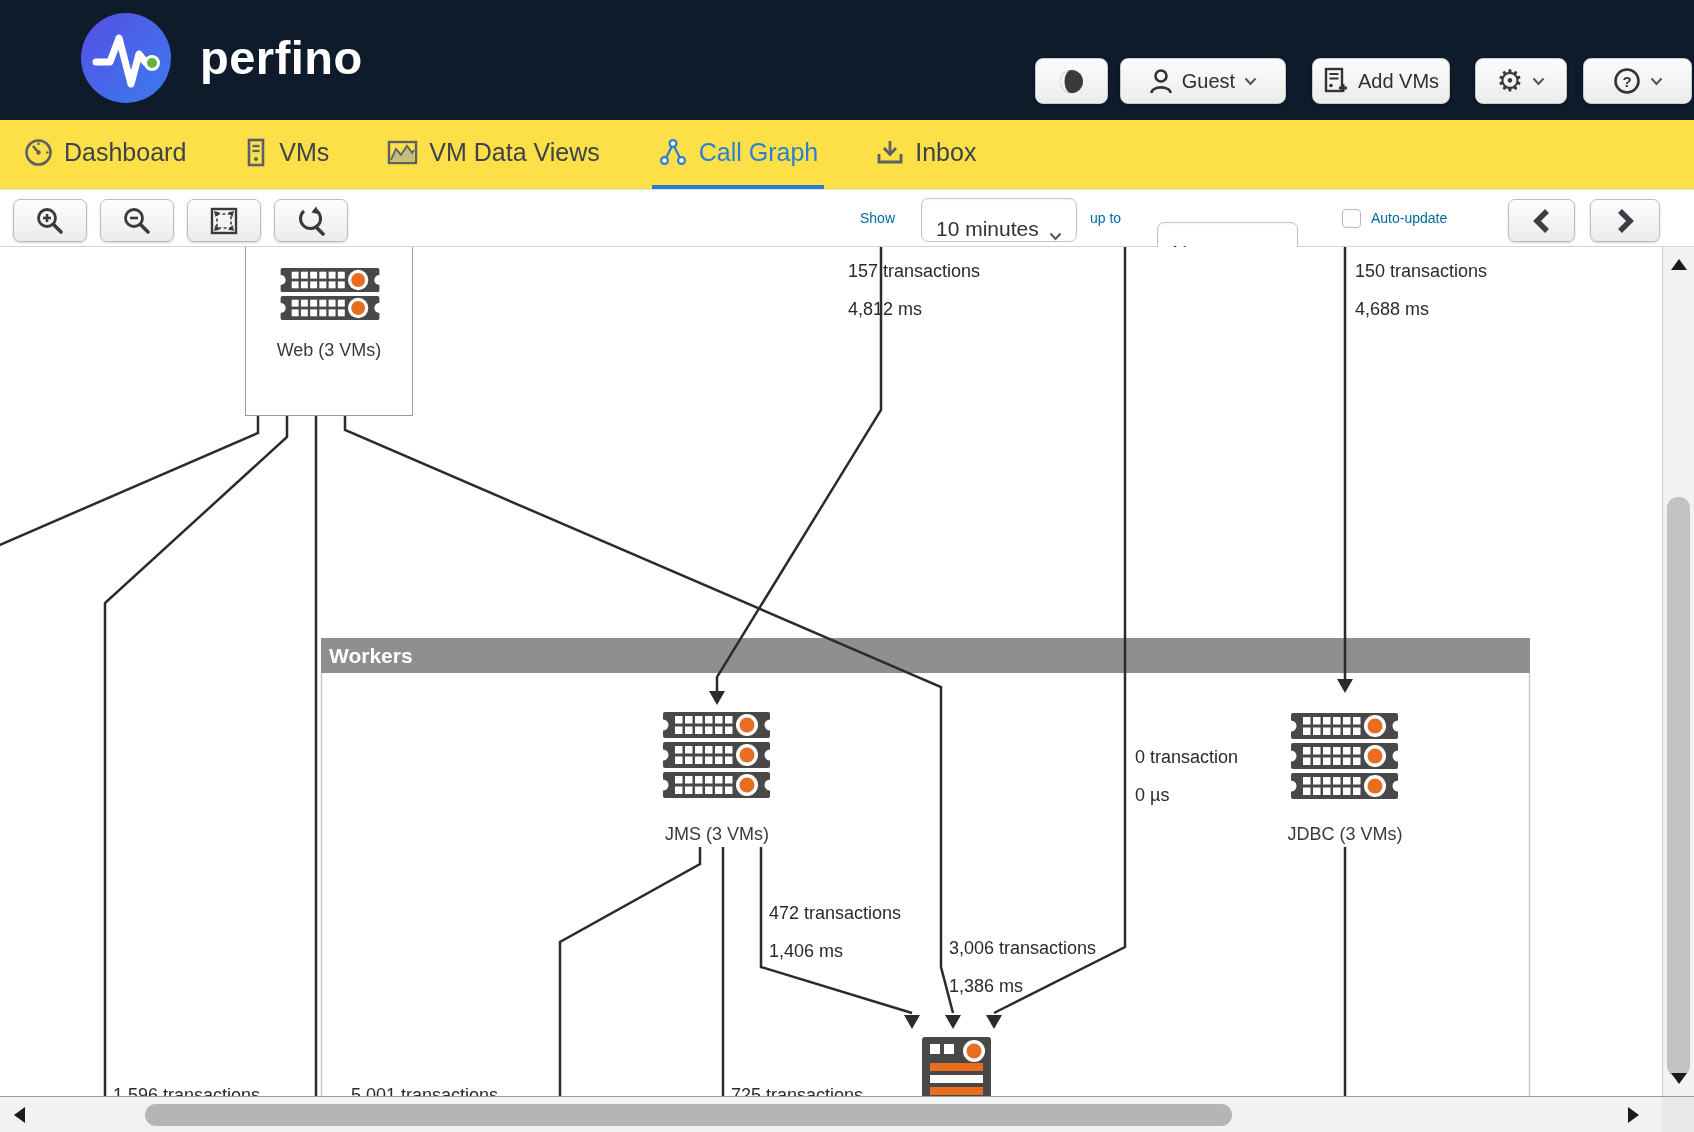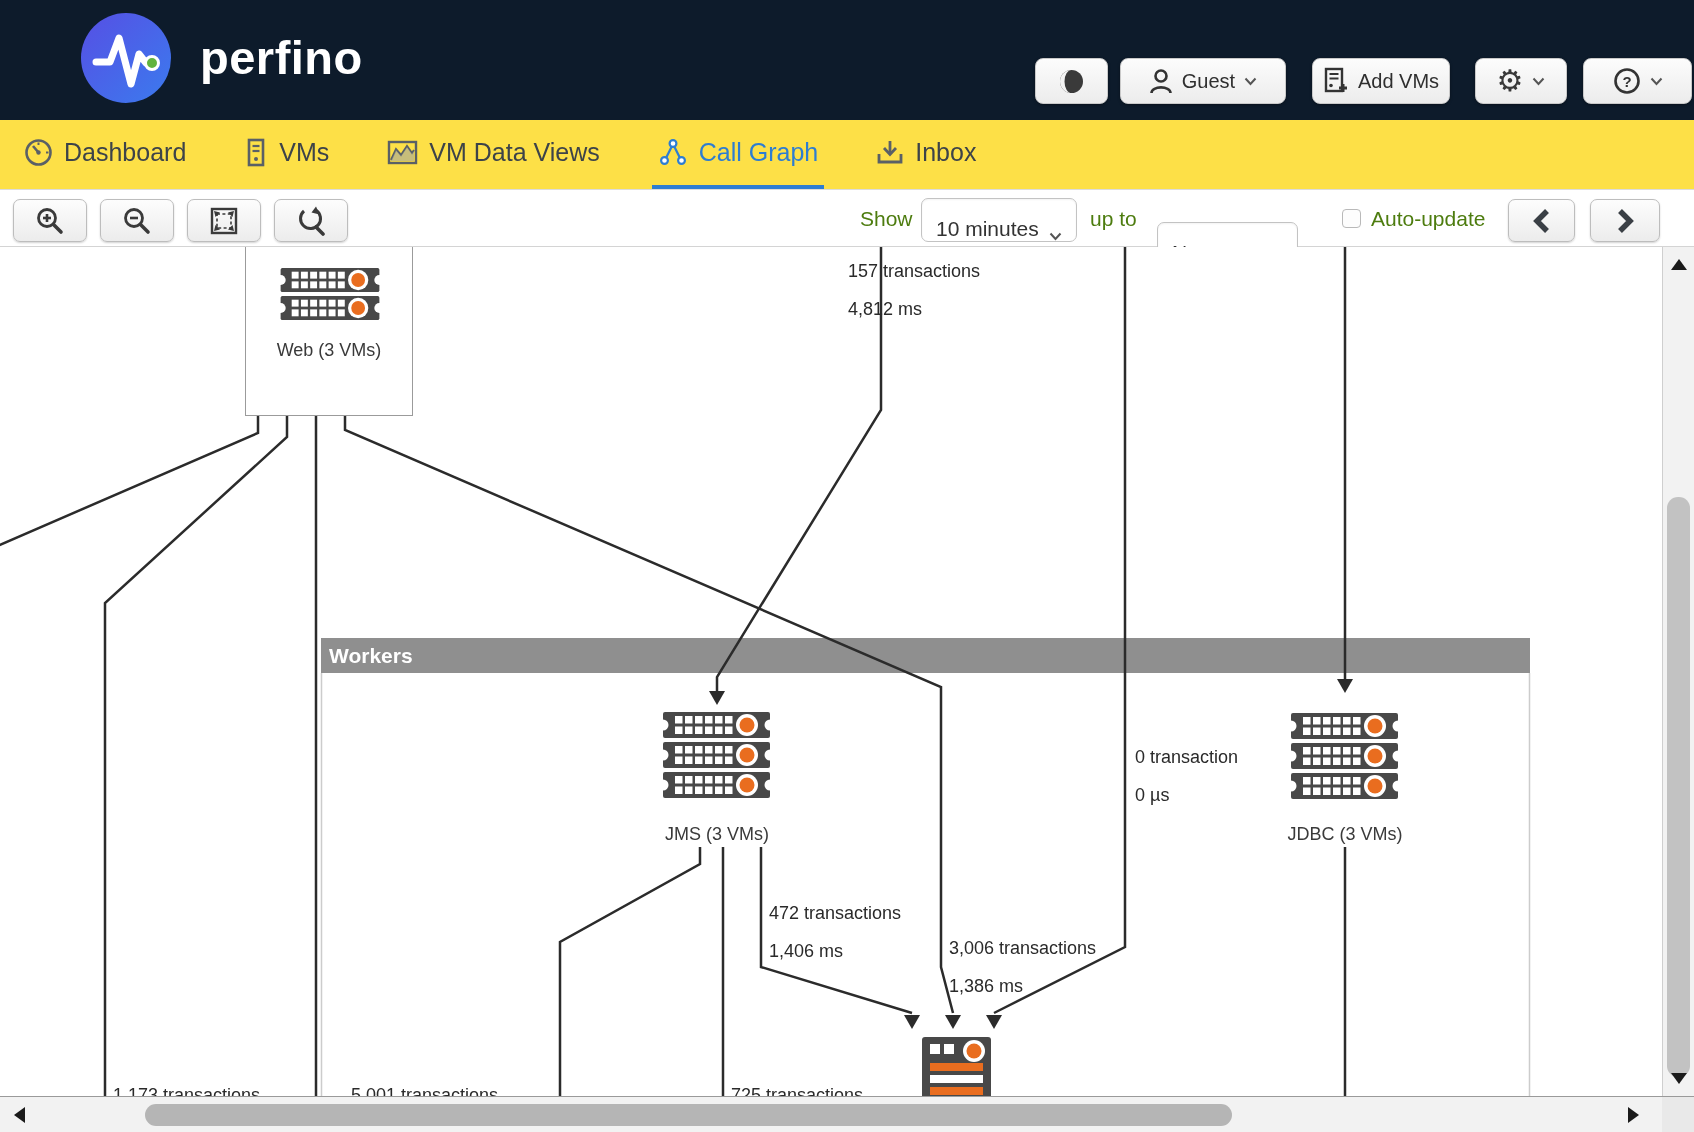--- a/index.html
+++ b/index.html
@@ -21,21 +21,21 @@
   .tab{display:flex;align-items:center;gap:11px;font-size:25px;color:#3d4349;padding:0 6px;margin-right:46px;
     border-bottom:4px solid transparent;cursor:pointer;}
   .tab.active{color:#2d7dd2;border-bottom-color:#2d7dd2;}
   .tab svg{flex:none;}
 
   
   .toolbar{position:absolute;left:0;top:190px;width:1694px;height:57px;background:#fff;border-bottom:1px solid #d4d4d4;}
   .tbtn{position:absolute;top:9px;height:43px;border:1px solid #bdbdbd;border-radius:7px;
     background:linear-gradient(#fdfdfd,#ececec);box-shadow:0 1px 2px rgba(0,0,0,.18);
     display:flex;align-items:center;justify-content:center;cursor:pointer;}
-  .tlabel{position:absolute;top:0;height:57px;line-height:57px;font-size:21px;color:#4d7c0f;}
+  .tlabel{position:absolute;top:0;height:57px;line-height:57px;font-size:14px;color:#0369a1;}
   .tselect{position:absolute;top:8px;height:44px;border:1px solid #c3c3c3;border-radius:7px;background:#fff;
     box-shadow:inset 0 1px 2px rgba(0,0,0,.05);display:flex;align-items:flex-end;font-size:21px;color:#333;
     padding:0 14px;justify-content:space-between;cursor:pointer;}
   .checkbox{position:absolute;top:19px;width:19px;height:19px;border:1px solid #b9b9b9;border-radius:4px;background:#fdfdfd;cursor:pointer;}
 
   
   .canvas{position:absolute;left:0;top:247px;width:1662px;height:849px;background:#fff;overflow:hidden;}
   .edges{position:absolute;left:0;top:0;z-index:2;}
   .band{position:absolute;left:321px;top:391px;width:1209px;height:35px;background:#8f8f8f;z-index:1;
     color:#fff;font-size:21px;font-weight:bold;line-height:35px;padding-left:8px;}
@@ -307,35 +307,39 @@
 
   <div class="node-box" style="left:245px;top:-45px;width:168px;height:214px;"></div>
   <div class="node-label" style="left:245px;top:93px;width:168px;">Web (3 VMs)</div>
   <div class="node-label" style="left:637px;top:577px;width:160px;">JMS (3 VMs)</div>
   <div class="node-label" style="left:1265px;top:577px;width:160px;">JDBC (3 VMs)</div>
 
   <div class="elabel" style="left:848px;top:14px;">
     <div>157 transactions</div>
     <div class="l2">4,812 ms</div>
   </div>
+  <div class="elabel" style="left:1355px;top:14px;">
+    <div>150 transactions</div>
+    <div class="l2">4,688 ms</div>
+  </div>
   <div class="elabel" style="left:1135px;top:500px;">
     <div>0 transaction</div>
     <div class="l2">0 µs</div>
   </div>
   <div class="elabel" style="left:769px;top:656px;">
     <div>472 transactions</div>
     <div class="l2">1,406 ms</div>
   </div>
   <div class="elabel" style="left:949px;top:691px;">
     <div>3,006 transactions</div>
     <div class="l2">1,386 ms</div>
   </div>
 
   <div class="elabel" style="left:113px;top:838px;">
-    <div>1,173 transactions</div>
+    <div>1,596 transactions</div>
   </div>
   <div class="elabel" style="left:351px;top:838px;">
     <div>5,001 transactions</div>
   </div>
   <div class="elabel" style="left:731px;top:838px;">
     <div>725 transactions</div>
   </div>
 </div>
 
 <div class="vscroll">

